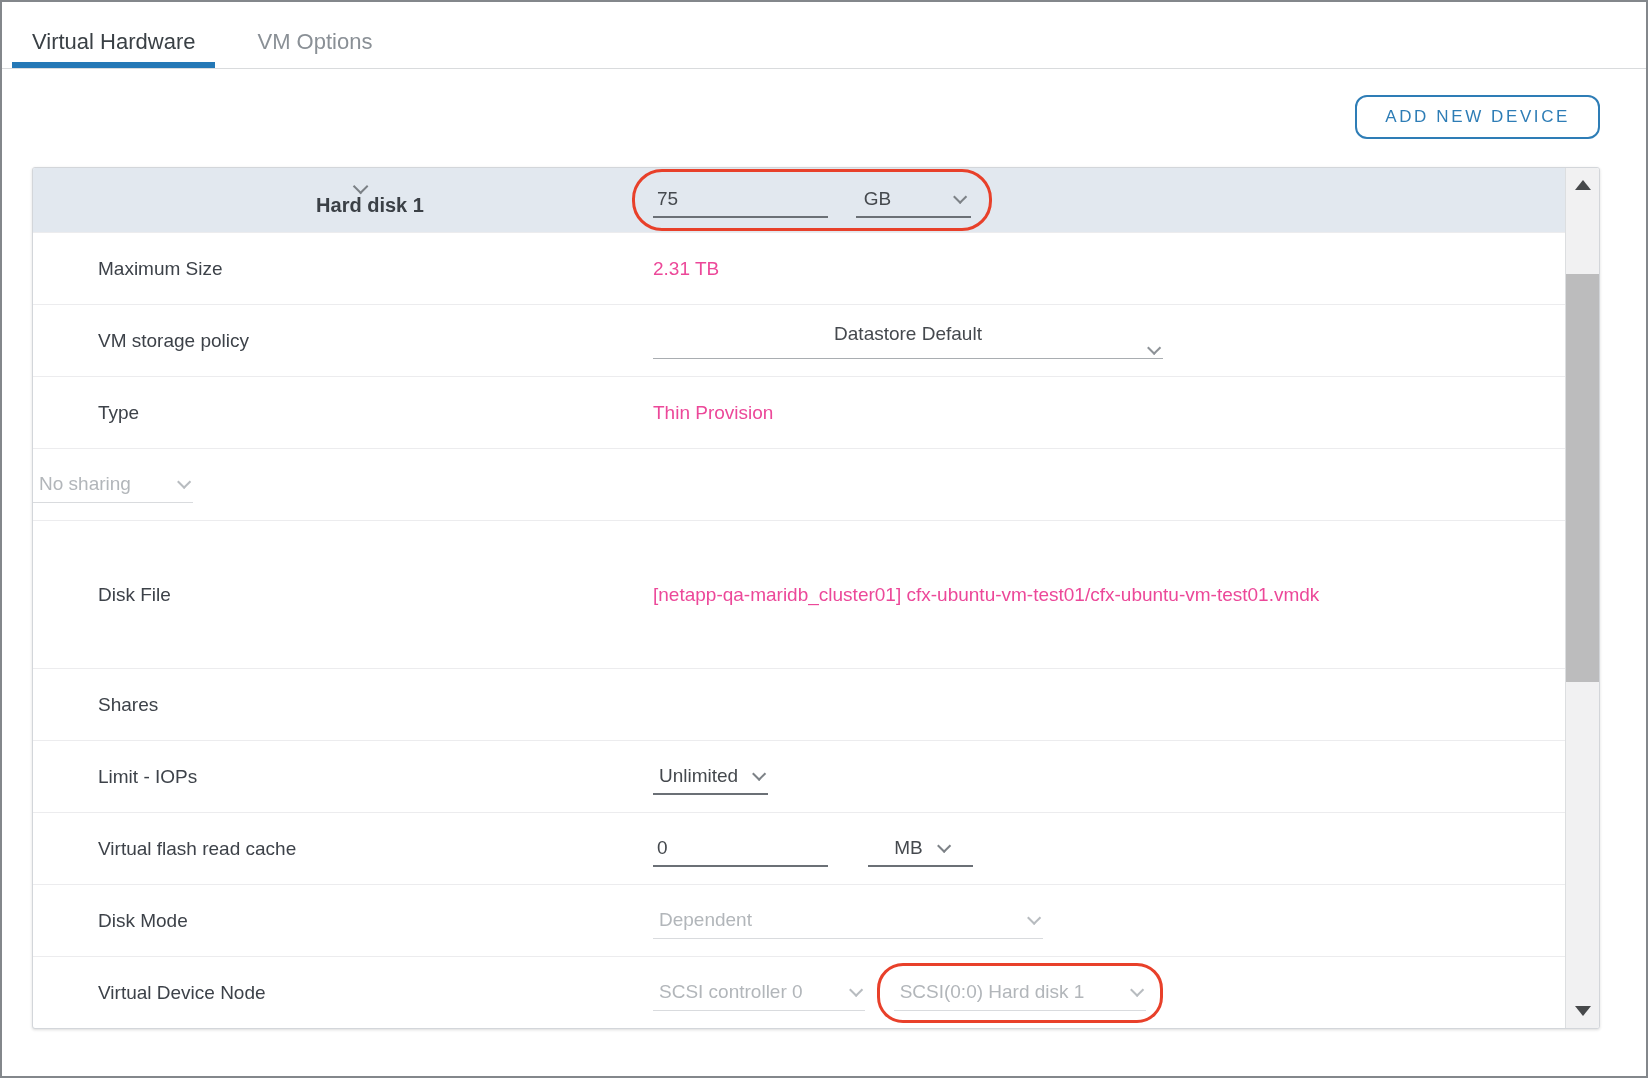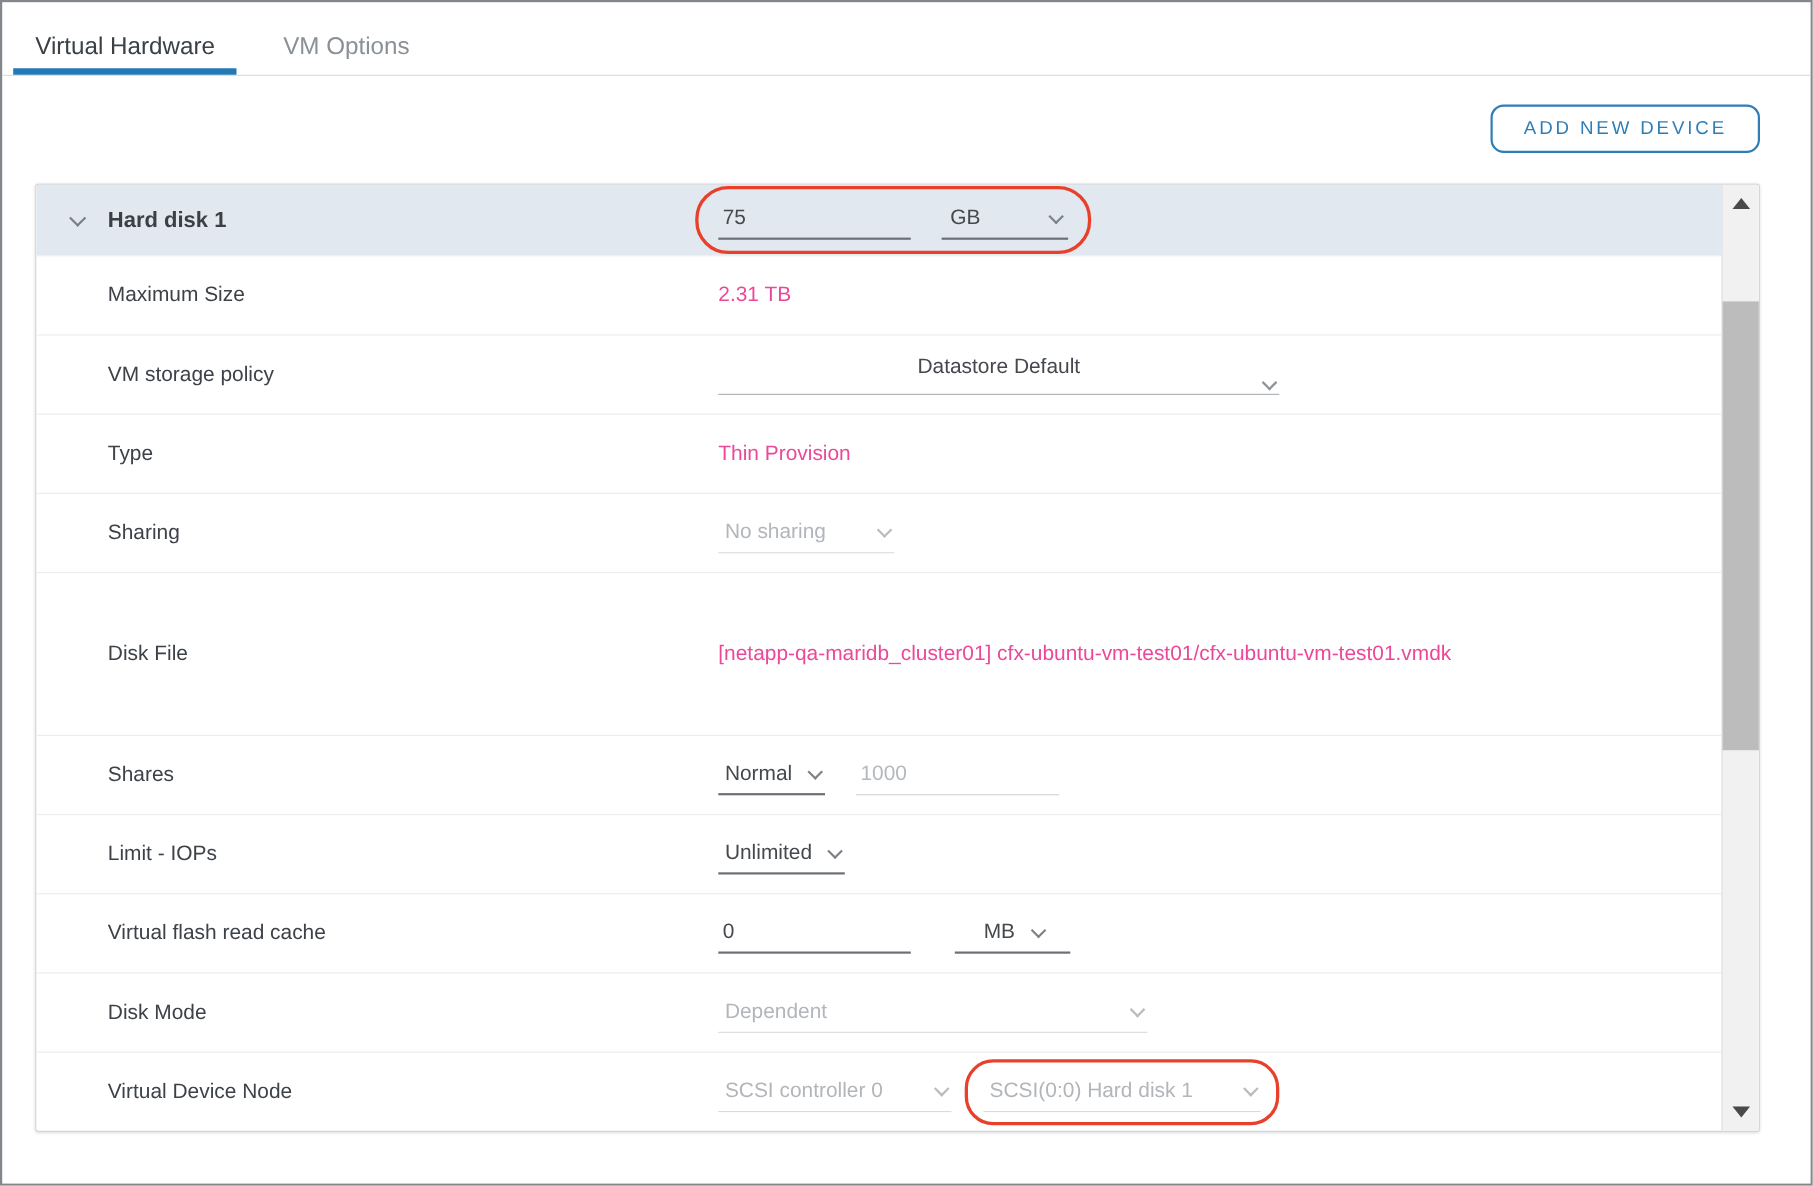--- a/index.html
+++ b/index.html
@@ -31,21 +31,21 @@
     margin:28px 46px 0 30px; border:1px solid #d3d6da; border-radius:3px;
     box-shadow:0 1px 3px rgba(0,0,0,0.14); display:flex; background:#fff;
     height:862px; overflow:hidden;
   }
   .rows { flex:1; min-width:0; }
 
   
   .hrow {
     height:64px; background:#e2e8ef; display:flex; align-items:center;
   }
-  .hdr-left { width:620px; flex-shrink:0; padding-left:30px; display:flex; align-items:center; }
+  .hdr-left { width:620px; flex-shrink:0; padding-left:30px; display:flex; align-items:center;flex-direction:column; }
   .hname { font-size:20px; font-weight:700; color:#3b4046; margin-left:24px; }
 
   
   .row { display:flex; border-top:1px solid #ececee; min-height:72px; align-items:center; }
   .row.tall { min-height:148px; }
   .label-cell {
     width:620px; flex-shrink:0; padding-left:65px; padding-right:20px;
     font-size:19px; color:#3d4249; font-weight:400;
   }
   .value-cell { flex:1; min-width:0; display:flex; align-items:center; padding-right:24px; }
@@ -147,46 +147,37 @@
       </div>
 
       <div class="row">
         <div class="label-cell">Type</div>
         <div class="value-cell">
           <span class="plain">Thin Provision</span>
         </div>
       </div>
 
       <div class="row">
-        <div class="label-cell">Sharing</div>
         <div class="value-cell">
           <div class="select disabled">
             <span>No sharing</span>
             <span class="chev"></span>
           </div>
         </div>
       </div>
 
       <div class="row tall">
         <div class="label-cell">Disk File</div>
         <div class="value-cell">
           <span class="plain wrapval">[netapp-qa-maridb_cluster01] cfx-ubuntu-vm-test01/cfx-ubuntu-vm-test01.vmdk</span>
         </div>
       </div>
 
       <div class="row">
         <div class="label-cell">Shares</div>
-        <div class="value-cell">
-          <div class="select">
-            <span>Normal</span>
-            <span class="chev"></span>
-          </div>
-          <span class="gap28"></span>
-          <input class="uinput dim" style="width: 185px;" value="1000">
-        </div>
       </div>
 
       <div class="row">
         <div class="label-cell">Limit - IOPs</div>
         <div class="value-cell">
           <div class="select">
             <span>Unlimited</span>
             <span class="chev"></span>
           </div>
         </div>

